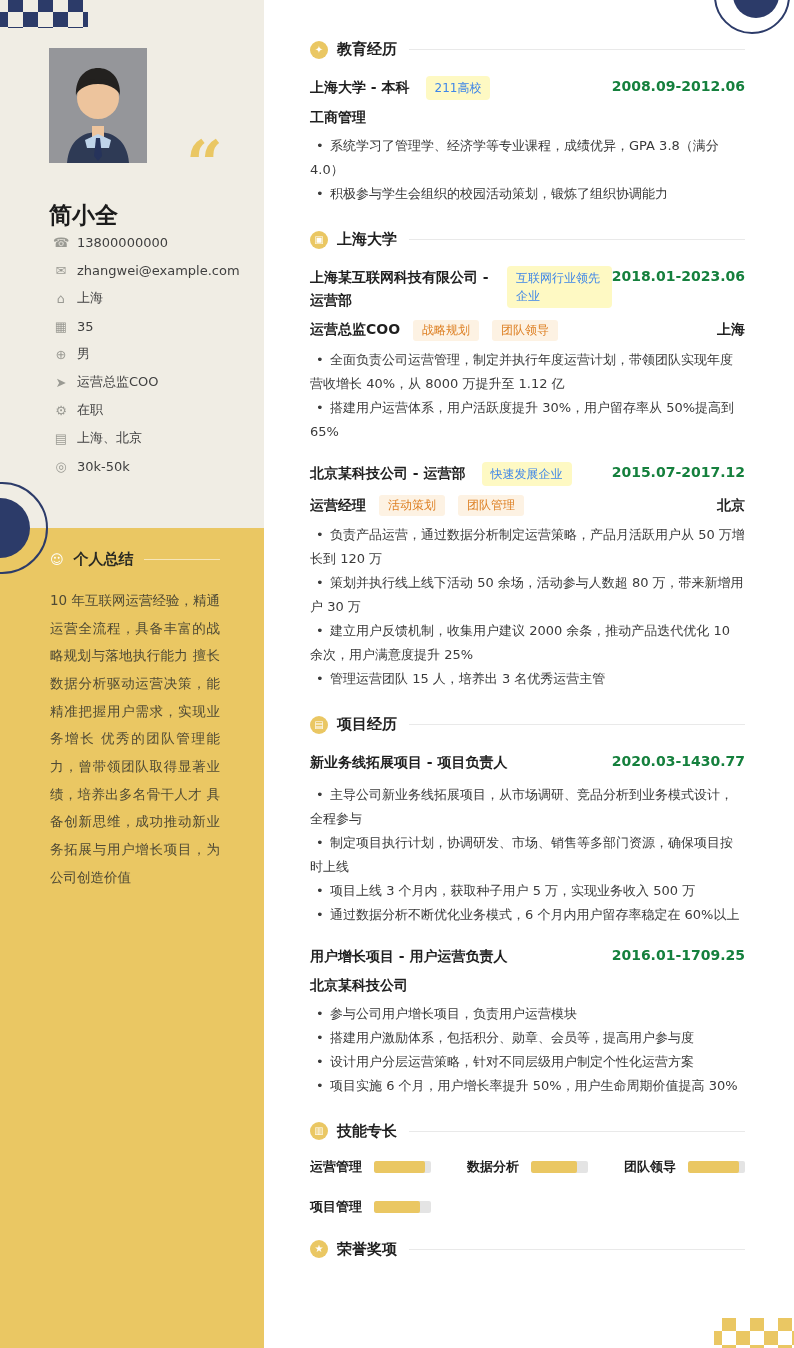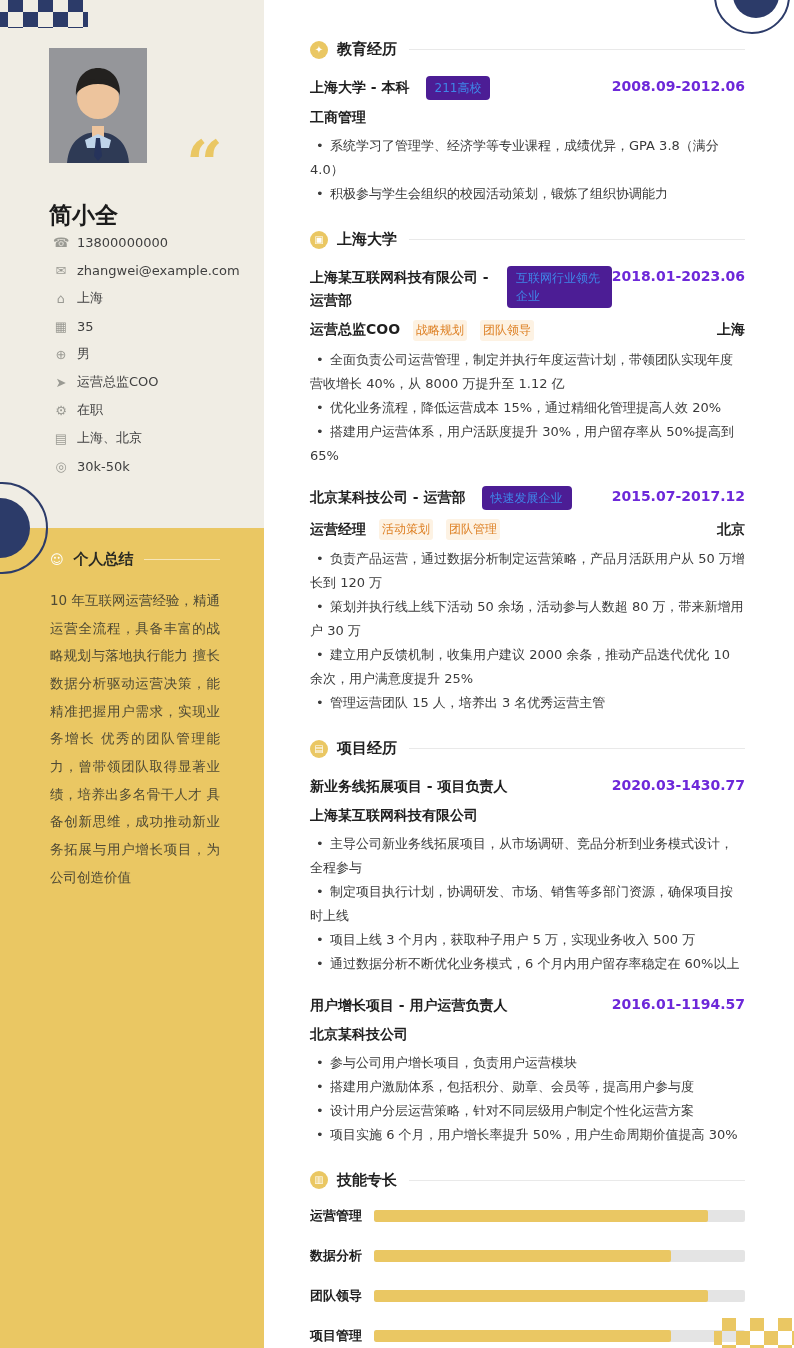--- a/index.html
+++ b/index.html
@@ -42,31 +42,31 @@
   
   .main { position:absolute; left:264px; top:0; width:530px; padding:40px 49px 0 46px; }
   .section { margin-bottom:24px; }
   .sec-head { display:flex; align-items:center; margin-bottom:17px; }
   .sec-icon { width:18px; height:18px; border-radius:50%; background:#EAC763; color:#ffffff; font-size:10px; line-height:18px; text-align:center; flex-shrink:0; }
   .sec-title { font-size:15px; font-weight:bold; color:#1f1f1f; margin-left:9px; white-space:nowrap; }
   .sec-line { flex:1; height:1px; background:#e9e9e9; margin-left:12px; }
   .entry { margin-bottom:18px; }
   .entry-head { display:flex; align-items:flex-start; margin-bottom:9px;justify-content:flex-end; }
   .entry-title { font-weight:bold; font-size:14px; color:#1f1f1f; line-height:1.6; max-width:210px; }
-  .badge { background:#4c1d95; color:#3F86E8; font-size:12px; padding:3px 9px; border-radius:4px; margin-left:16px; line-height:1.5; max-width:120px; }
-  .entry-date { margin-left:auto; font-weight:bold; font-size:14px; color:#6d28d9; white-space:nowrap; padding-top:2px; }
+  .badge { background:#fef9c3; color:#3F86E8; font-size:12px; padding:3px 9px; border-radius:4px; margin-left:16px; line-height:1.5; max-width:120px; }
+  .entry-date { margin-left:auto; font-weight:bold; font-size:14px; color:#15803d; white-space:nowrap; padding-top:2px; }
   .entry-sub { display:flex; align-items:center; margin-bottom:7px; }
   .entry-pos { font-weight:bold; font-size:14px; color:#1f1f1f; }
-  .tag { background:#FDF2E3; color:#DD7F22; font-size:12px; padding:2px 3px; border-radius:3px; margin-left:13px; }
+  .tag { background:#FDF2E3; color:#DD7F22; font-size:12px; padding:2px 9px; border-radius:3px; margin-left:13px; }
   .entry-loc { margin-left:auto; font-weight:bold; font-size:14px; color:#1f1f1f; }
   .sub-title { font-weight:bold; font-size:14px; color:#1f1f1f; margin-bottom:7px; }
   .bullet { font-size:13px; color:#3a3a3a; line-height:1.85; }
   .dot { display:inline-block; width:14px; margin-left:6px; }
   
-  .skills-grid { display:grid; grid-template-columns:1fr; column-gap:36px; row-gap:22px; margin-top:4px; }
+  .skills-grid { display:grid; grid-template-columns:1fr 1fr 1fr; column-gap:36px; row-gap:22px; margin-top:4px; }
   .skill { display:flex; align-items:center; }
   .skill-label { font-size:13px; font-weight:bold; color:#1f1f1f; width:64px; flex-shrink:0; }
   .skill-bar { flex:1; height:12px; background:#e4e4e4; border-radius:2px; overflow:hidden; }
   .skill-fill { height:100%; background:#EAC763; border-radius:2px; }
 </style>
 </head>
 <body>
 
 <div class="sidebar">
   <div class="checker-tl"></div>
@@ -178,21 +178,20 @@
         <span class="entry-date">2018.01-2023.06</span>
       </div>
       <div class="entry-sub">
         <span class="entry-pos">运营总监COO</span>
         <span class="tag">战略规划</span>
         <span class="tag">团队领导</span>
         <span class="entry-loc">上海</span>
       </div>
       <div class="bullets">
         <div class="bullet"><span class="dot">•</span><span>全面负责公司运营管理，制定并执行年度运营计划，带领团队实现年度营收增长 40%，从 8000 万提升至 1.12 亿</span></div>
-        <div class="bullet"><span class="dot">•</span><span>优化业务流程，降低运营成本 15%，通过精细化管理提高人效 20%</span></div>
         <div class="bullet"><span class="dot">•</span><span>搭建用户运营体系，用户活跃度提升 30%，用户留存率从 50%提高到 65%</span></div>
       </div>
     </div>
 
     <div class="entry">
       <div class="entry-head">
         <span class="entry-title">北京某科技公司 - 运营部</span>
         <span class="badge">快速发展企业</span>
         <span class="entry-date">2015.07-2017.12</span>
       </div>
@@ -216,33 +215,32 @@
       <span class="sec-icon">▤</span>
       <span class="sec-title">项目经历</span>
       <span class="sec-line"></span>
     </div>
 
     <div class="entry">
       <div class="entry-head">
         <span class="entry-title" style="max-width:300px">新业务线拓展项目 - 项目负责人</span>
         <span class="entry-date">2020.03-1430.77</span>
       </div>
-      <div class="sub-title">上海某互联网科技有限公司</div>
       <div class="bullets">
         <div class="bullet"><span class="dot">•</span><span>主导公司新业务线拓展项目，从市场调研、竞品分析到业务模式设计，全程参与</span></div>
         <div class="bullet"><span class="dot">•</span><span>制定项目执行计划，协调研发、市场、销售等多部门资源，确保项目按时上线</span></div>
         <div class="bullet"><span class="dot">•</span><span>项目上线 3 个月内，获取种子用户 5 万，实现业务收入 500 万</span></div>
         <div class="bullet"><span class="dot">•</span><span>通过数据分析不断优化业务模式，6 个月内用户留存率稳定在 60%以上</span></div>
       </div>
     </div>
 
     <div class="entry">
       <div class="entry-head">
         <span class="entry-title" style="max-width:300px">用户增长项目 - 用户运营负责人</span>
-        <span class="entry-date">2016.01-1194.57</span>
+        <span class="entry-date">2016.01-1709.25</span>
       </div>
       <div class="sub-title">北京某科技公司</div>
       <div class="bullets">
         <div class="bullet"><span class="dot">•</span><span>参与公司用户增长项目，负责用户运营模块</span></div>
         <div class="bullet"><span class="dot">•</span><span>搭建用户激励体系，包括积分、勋章、会员等，提高用户参与度</span></div>
         <div class="bullet"><span class="dot">•</span><span>设计用户分层运营策略，针对不同层级用户制定个性化运营方案</span></div>
         <div class="bullet"><span class="dot">•</span><span>项目实施 6 个月，用户增长率提升 50%，用户生命周期价值提高 30%</span></div>
       </div>
     </div>
   </div>

